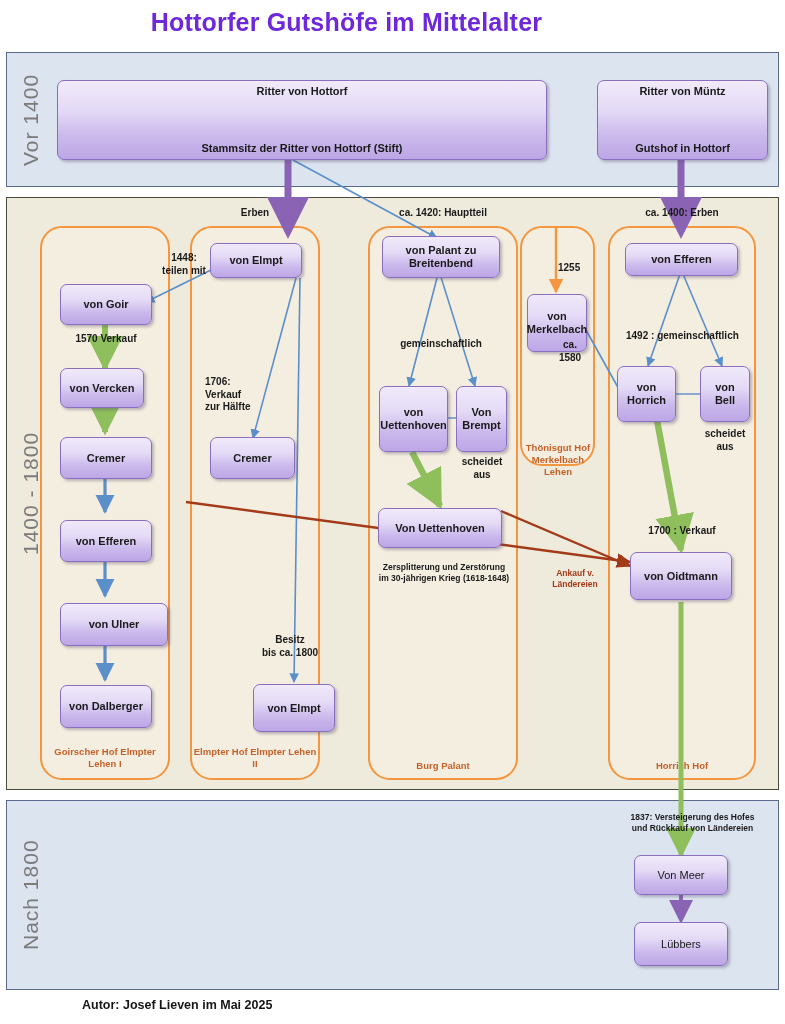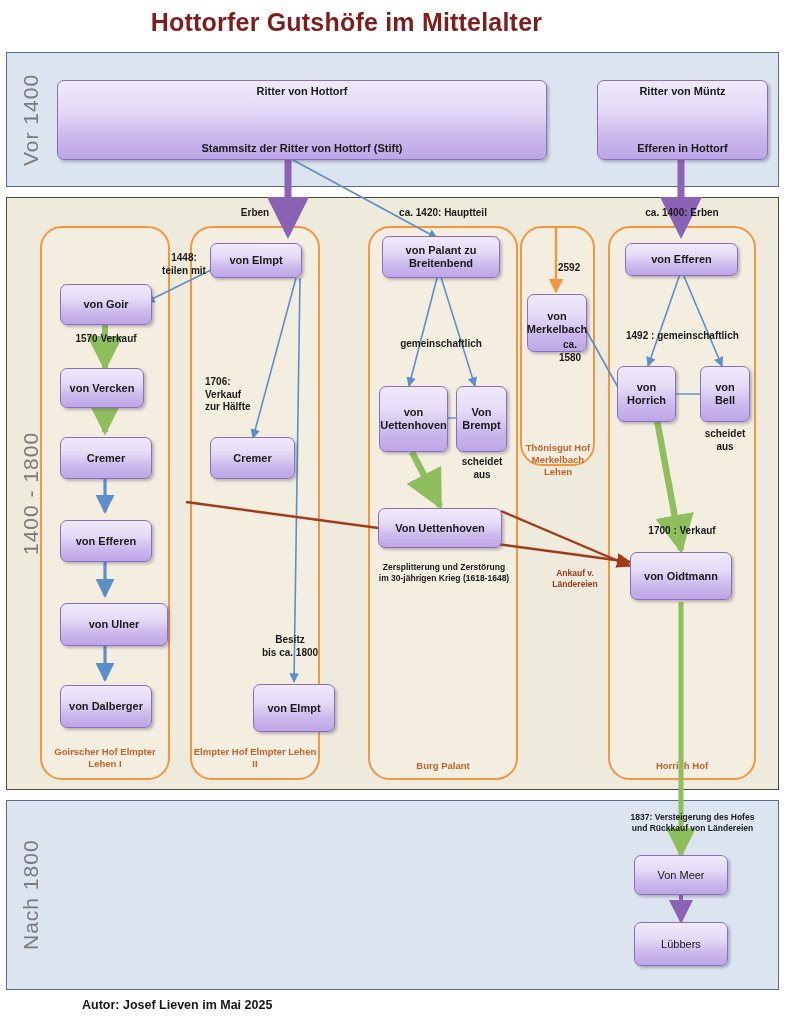--- a/index.html
+++ b/index.html
@@ -4,21 +4,21 @@
 <style>
   html,body{margin:0;padding:0;background:#ffffff;}
   body{
     width:785px;height:1024px;position:relative;overflow:hidden;
     font-family:"Liberation Sans","DejaVu Sans",sans-serif;
   }
 
   
   #diagram-title{
     position:absolute;left:0;top:8px;width:693px;text-align:center;
-    font-size:25px;font-weight:bold;color:#7f1d1d;letter-spacing:0.2px;
+    font-size:25px;font-weight:bold;color:#6d28d9;letter-spacing:0.2px;
   }
 
   
   .era-band{
     position:absolute;
     background:#dce4f0;
     border:1px solid #5a6a8a;
     box-sizing:border-box;
   }
   #era-vor-1400{left:6px;top:52px;width:773px;height:135px;}
@@ -188,21 +188,21 @@
 <div class="ann hdr" style="left:205px;top:207px;width:100px;">Erben</div>
 <div class="ann hdr" style="left:368px;top:207px;width:150px;">ca. 1420: Hauptteil</div>
 <div class="ann hdr" style="left:608px;top:207px;width:148px;">ca. 1400: Erben</div>
 
 <div class="node" style="left:57px;top:80px;width:490px;height:80px;flex-direction:column;">
   <span>Ritter von Hottorf</span>
   <span>Stammsitz der Ritter von Hottorf (Stift)</span>
 </div>
 <div class="node" style="left:597px;top:80px;width:171px;height:80px;flex-direction:column;">
   <span>Ritter von Müntz</span>
-  <span>Efferen in Hottorf</span>
+  <span>Gutshof in Hottorf</span>
 </div>
 
 <div class="node" style="left:60px;top:284px;width:92px;height:41px;">von Goir</div>
 <div class="node" style="left:60px;top:368px;width:84px;height:40px;">von Vercken</div>
 <div class="node" style="left:60px;top:437px;width:92px;height:42px;">Cremer</div>
 <div class="node" style="left:60px;top:520px;width:92px;height:42px;">von Efferen</div>
 <div class="node" style="left:60px;top:603px;width:108px;height:43px;">von Ulner</div>
 <div class="node" style="left:60px;top:685px;width:92px;height:43px;">von Dalberger</div>
 
 <div class="node" style="left:210px;top:243px;width:92px;height:35px;">von Elmpt</div>
@@ -232,21 +232,21 @@
 zur Hälfte</div>
 <div class="ann" style="left:244px;top:634px;width:92px;">Besitz
 bis ca. 1800</div>
 
 <div class="ann" style="left:386px;top:338px;width:110px;">gemeinschaftlich</div>
 <div class="ann" style="left:452px;top:456px;width:60px;">scheidet
 aus</div>
 <div class="ann tiny" style="left:368px;top:562px;width:152px;">Zersplitterung und Zerstörung
 im 30-jährigen Krieg  (1618-1648)</div>
 
-<div class="ann" style="left:558px;top:262px;width:40px;text-align:left;">2592</div>
+<div class="ann" style="left:558px;top:262px;width:40px;text-align:left;">1255</div>
 <div class="ann" style="left:545px;top:339px;width:50px;">ca.
 1580</div>
 
 <div class="ann" style="left:626px;top:330px;width:150px;text-align:left;">1492 : gemeinschaftlich</div>
 <div class="ann" style="left:695px;top:428px;width:60px;">scheidet
 aus</div>
 <div class="ann" style="left:631px;top:525px;width:102px;">1700 : Verkauf</div>
 <div class="ann tiny red" style="left:530px;top:568px;width:90px;">Ankauf v.
 Ländereien</div>
 

